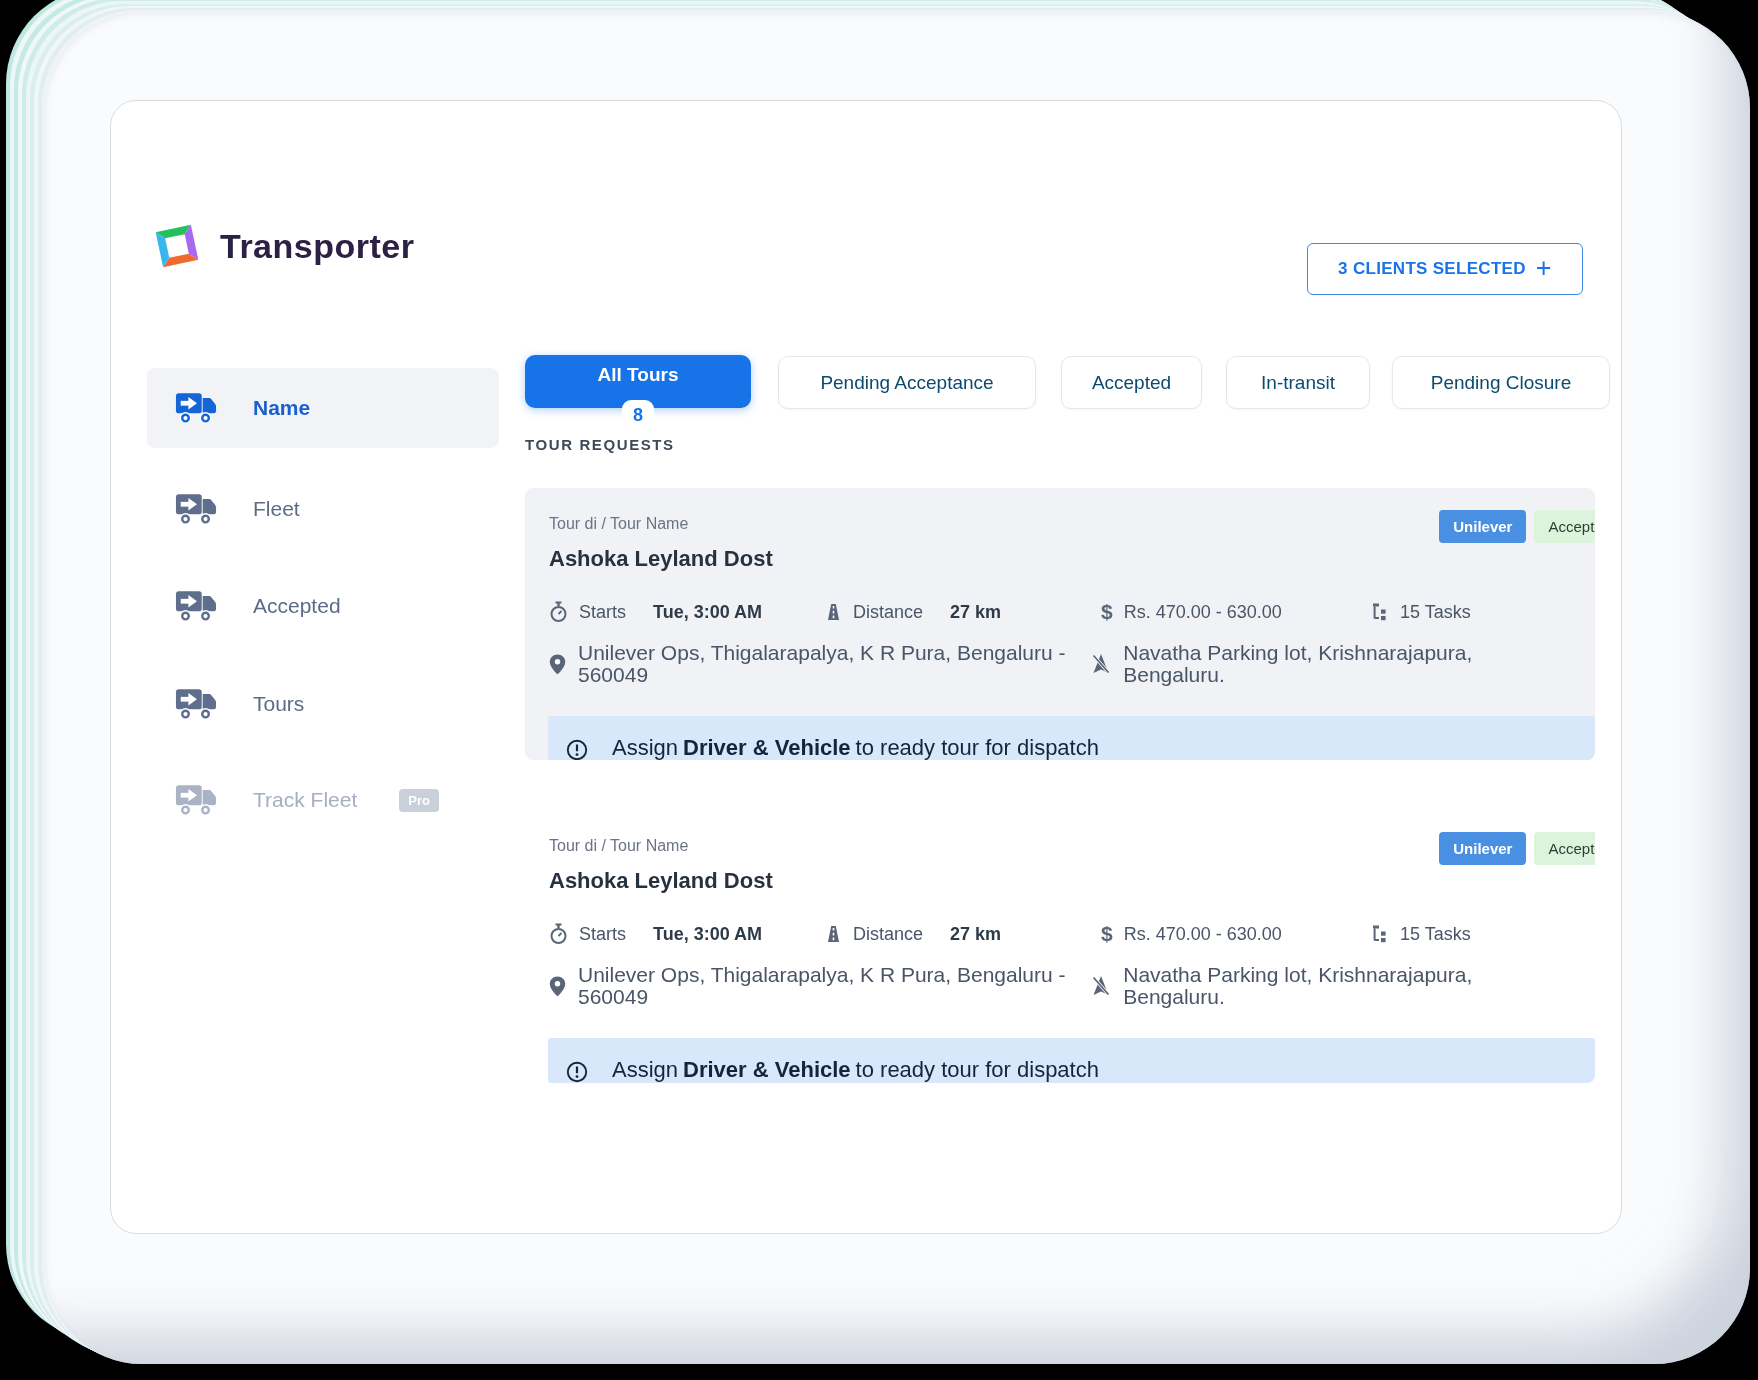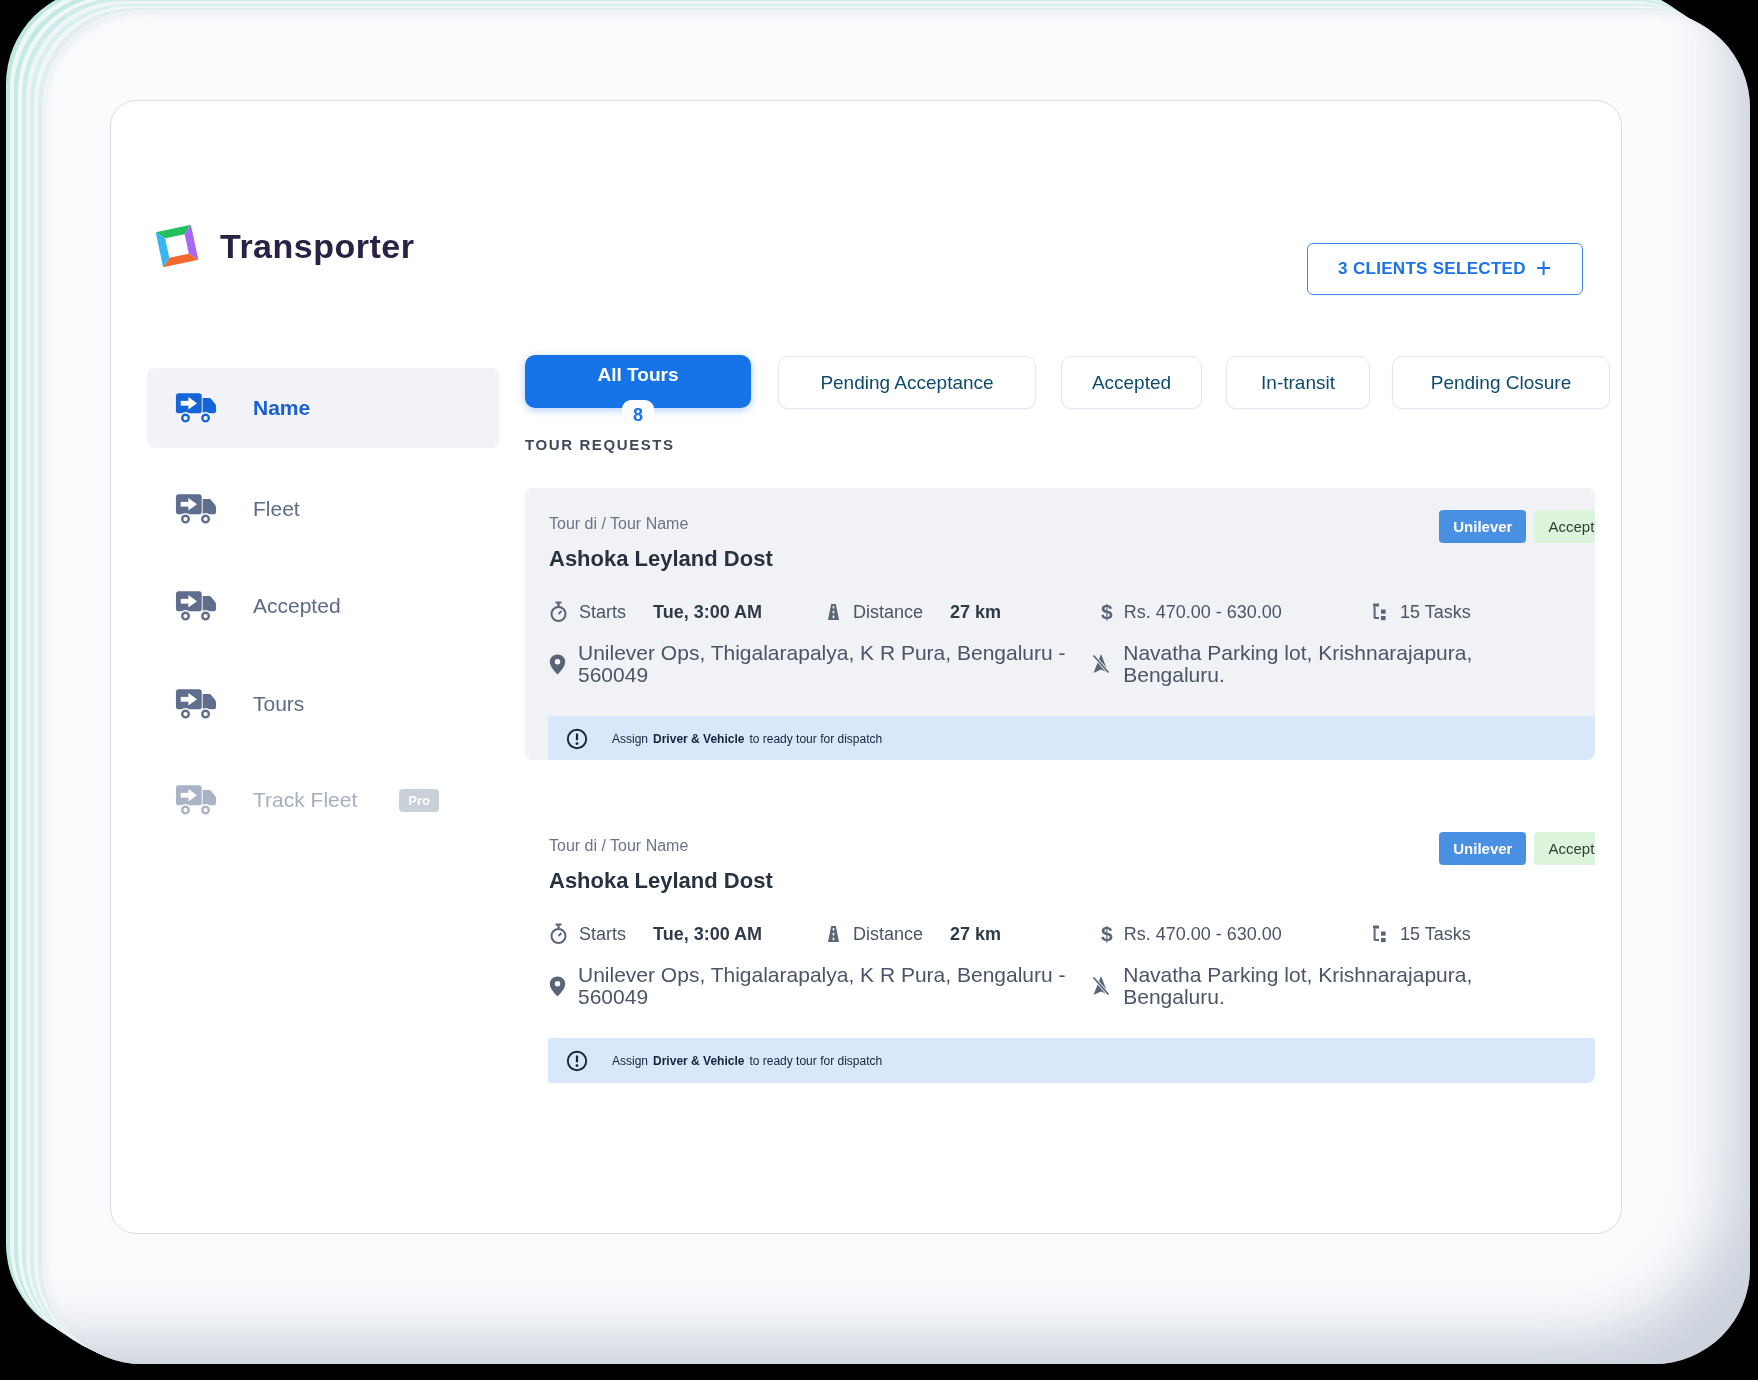--- a/index.html
+++ b/index.html
@@ -96,22 +96,22 @@
   .detail-item{display:flex;align-items:center;gap:11px;box-sizing:border-box;}
   .detail-item b{color:#2f3a48;font-weight:700;margin-left:16px;}
   .w1{width:276px;}.w2{width:276px;}.w3{width:271px;}
   .loc-row{display:flex;align-items:flex-end;margin-top:19px;color:#4a5568;font-size:21px;line-height:22px;}
   .loc-item{display:flex;align-items:center;gap:12px;box-sizing:border-box;}
   .lw1{width:552px;}
   .dollar{font-size:21px;font-weight:600;color:#5a6678;}
   
   .banner{
     height:45px;margin:30px -24px 3px -1px;background:#d8e7f9;border-radius:3px;
-    display:flex;align-items:center;gap:24px;padding-left:18px;
-    font-size:12px;color:#15243a;
+    display:flex;align-items:flex-end;gap:24px;padding-left:18px;
+    font-size:22px;color:#15243a;
   }
   .banner-text .bb{font-weight:700;margin:0 5px;}
   svg{display:block;}
 </style>
 </head>
 <body>
 
 <div class="device"></div>
 
 <div class="screen">

